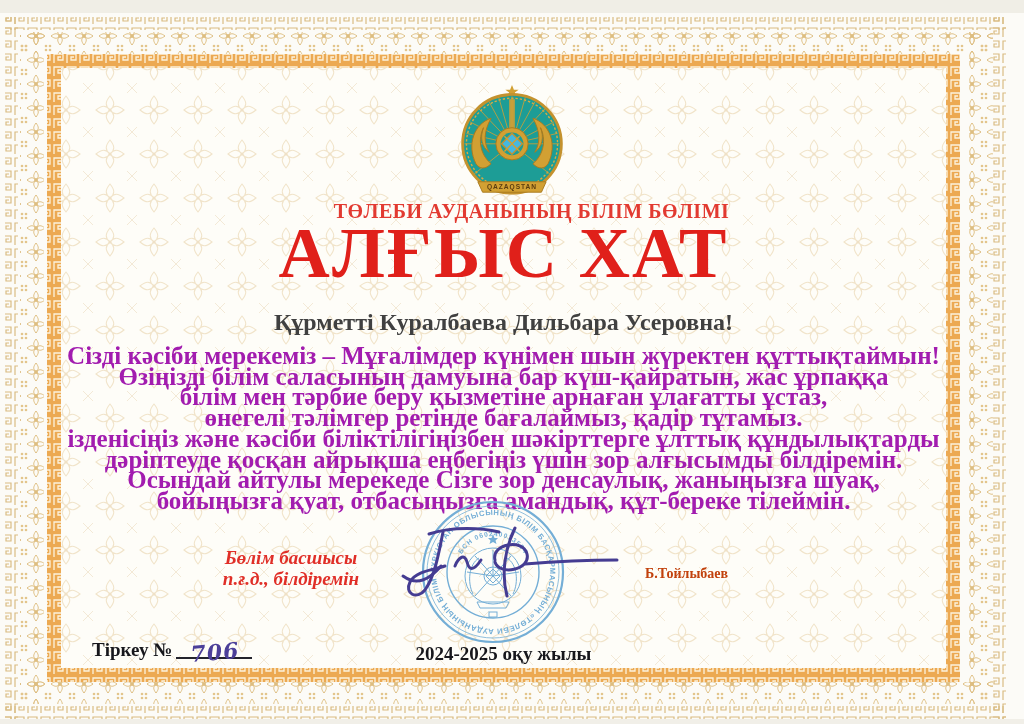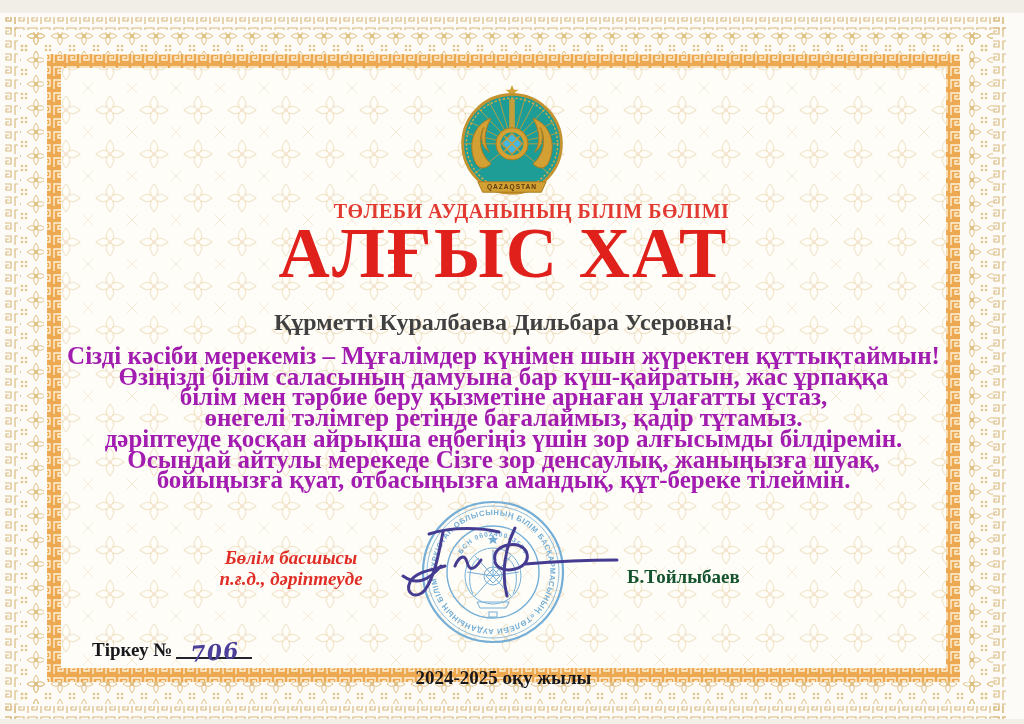--- a/index.html
+++ b/index.html
@@ -15,30 +15,30 @@
   .centered{position:absolute;left:0;width:100%;text-align:center;}
   .org-line{top:132px;font-size:20px;font-weight:bold;color:#e23a31;letter-spacing:.5px;margin-left:28px;}
   .big-title{
     top:150px;font-size:71px;font-weight:bold;color:#e0201a;letter-spacing:2px;line-height:1;
     text-shadow:0 0 3px rgba(255,255,255,.85);
   }
   .salutation{top:241px;font-size:24px;font-weight:bold;color:#404040;}
   .body-text{top:278px;font-size:25px;line-height:20.7px;font-weight:bold;color:#a21caf;}
   .sig-left{position:absolute;left:135px;top:479px;width:190px;text-align:center;
     font-size:19px;line-height:21px;font-weight:bold;color:#e02e27;font-style:italic;}
-  .sig-name{position:absolute;left:566px;top:498px;font-size:19px;font-weight:bold;color:#14532d;}
+  .sig-name{position:absolute;left:584px;top:498px;font-size:14px;font-weight:bold;color:#c2410c;}
   .stamp-wrap{position:absolute;left:352px;top:430px;z-index:2;}
   .signature-wrap{position:absolute;left:336px;top:450px;z-index:3;}
   .reg-line{position:absolute;left:31px;top:567px;font-size:19px;font-weight:bold;color:#17171c;white-space:nowrap;}
   .reg-underline{display:inline-block;width:76px;border-bottom:2px solid #23232c;text-align:center;margin-left:4px;height:22px;}
   .reg-number{
     font-family:"DejaVu Serif", serif;font-style:italic;font-weight:bold;font-size:22px;
     color:#4c3f99;display:inline-block;transform:rotate(-5deg) translateY(4px);letter-spacing:1px;
   }
-  .year-line{top:599px;font-size:19px;font-weight:bold;color:#17171c;}
+  .year-line{top:575px;font-size:19px;font-weight:bold;color:#17171c;}
   .emblem-wrap{position:absolute;left:455px;top:84px;z-index:1;}
 </style>
 </head>
 <body>
 
 <div class="scan-strip-top"></div>
 <div class="scan-strip-bottom"></div>
 
 <svg class="frame-svg" width="1024" height="724">
   <defs>
@@ -110,28 +110,29 @@
 <div class="content">
   <div class="centered org-line">ТӨЛЕБИ АУДАНЫНЫҢ БІЛІМ БӨЛІМІ</div>
   <div class="centered big-title">АЛҒЫС ХАТ</div>
   <div class="centered salutation">Құрметті Куралбаева Дильбара Усеровна!</div>
 
   <div class="centered body-text">
     <div>Сізді кәсіби мерекеміз – Мұғалімдер күнімен шын жүректен құттықтаймын!</div>
     <div>Өзіңізді білім саласының дамуына бар күш-қайратын, жас ұрпаққа</div>
     <div>білім мен тәрбие беру қызметіне арнаған ұлағатты ұстаз,</div>
     <div>өнегелі тәлімгер ретінде бағалаймыз, қадір тұтамыз.</div>
+    <div>ізденісіңіз және кәсіби біліктілігіңізбен шәкірттерге ұлттық құндылықтарды</div>
     <div>дәріптеуде қосқан айрықша еңбегіңіз үшін зор алғысымды білдіремін.</div>
     <div>Осындай айтулы мерекеде Сізге зор денсаулық, жаныңызға шуақ,</div>
     <div>бойыңызға қуат, отбасыңызға амандық, құт-береке тілеймін.</div>
   </div>
 
   <div class="sig-left">
     <div>Бөлім басшысы</div>
-    <div>п.ғ.д., дәріптеуде</div>
+    <div>п.ғ.д., білдіремін</div>
   </div>
 
   <div class="stamp-wrap">
     <svg width="160" height="150" viewBox="0 0 160 150">
       <defs>
         <path id="ringPath" d="M80,74 m-57,0 a57,57 0 1,1 114,0 a57,57 0 1,1 -114,0"></path>
         <path id="bsnPath" d="M80,74 m-36,0 a36,36 0 0,1 72,0"></path>
       </defs>
       <g stroke="#74aed6" fill="none">
         <circle cx="80" cy="74" r="70" stroke-width="2.2"></circle>

